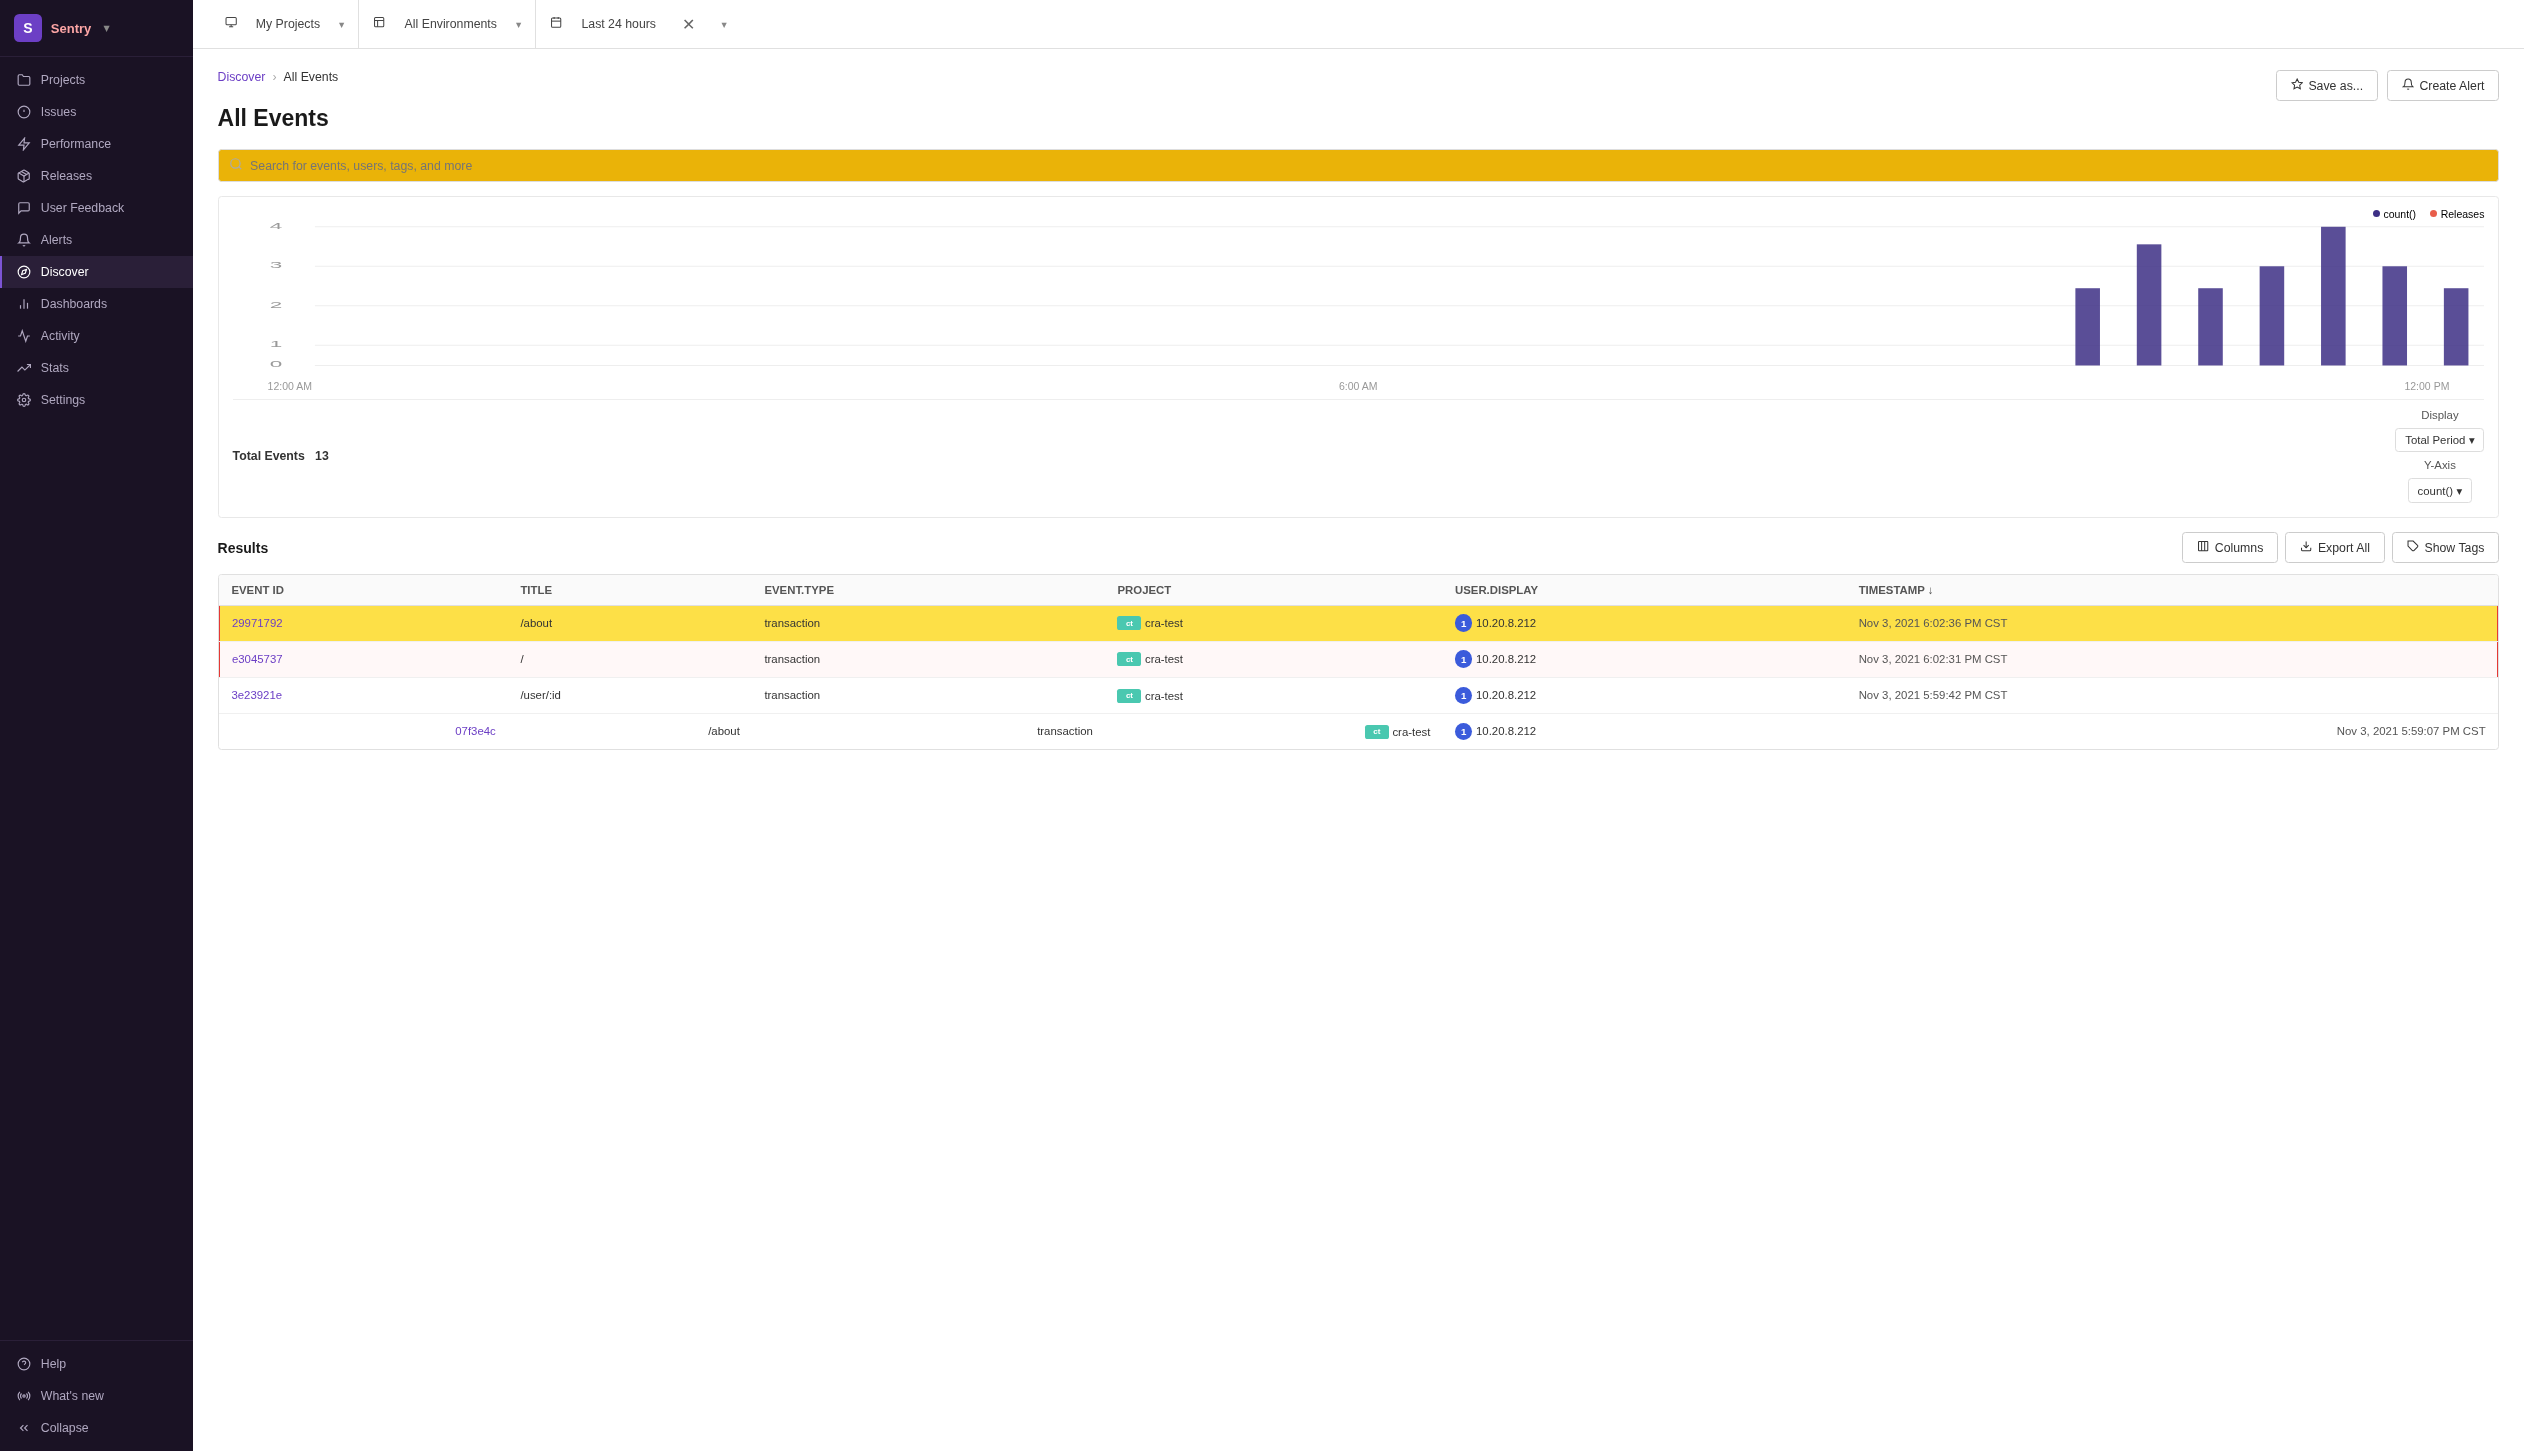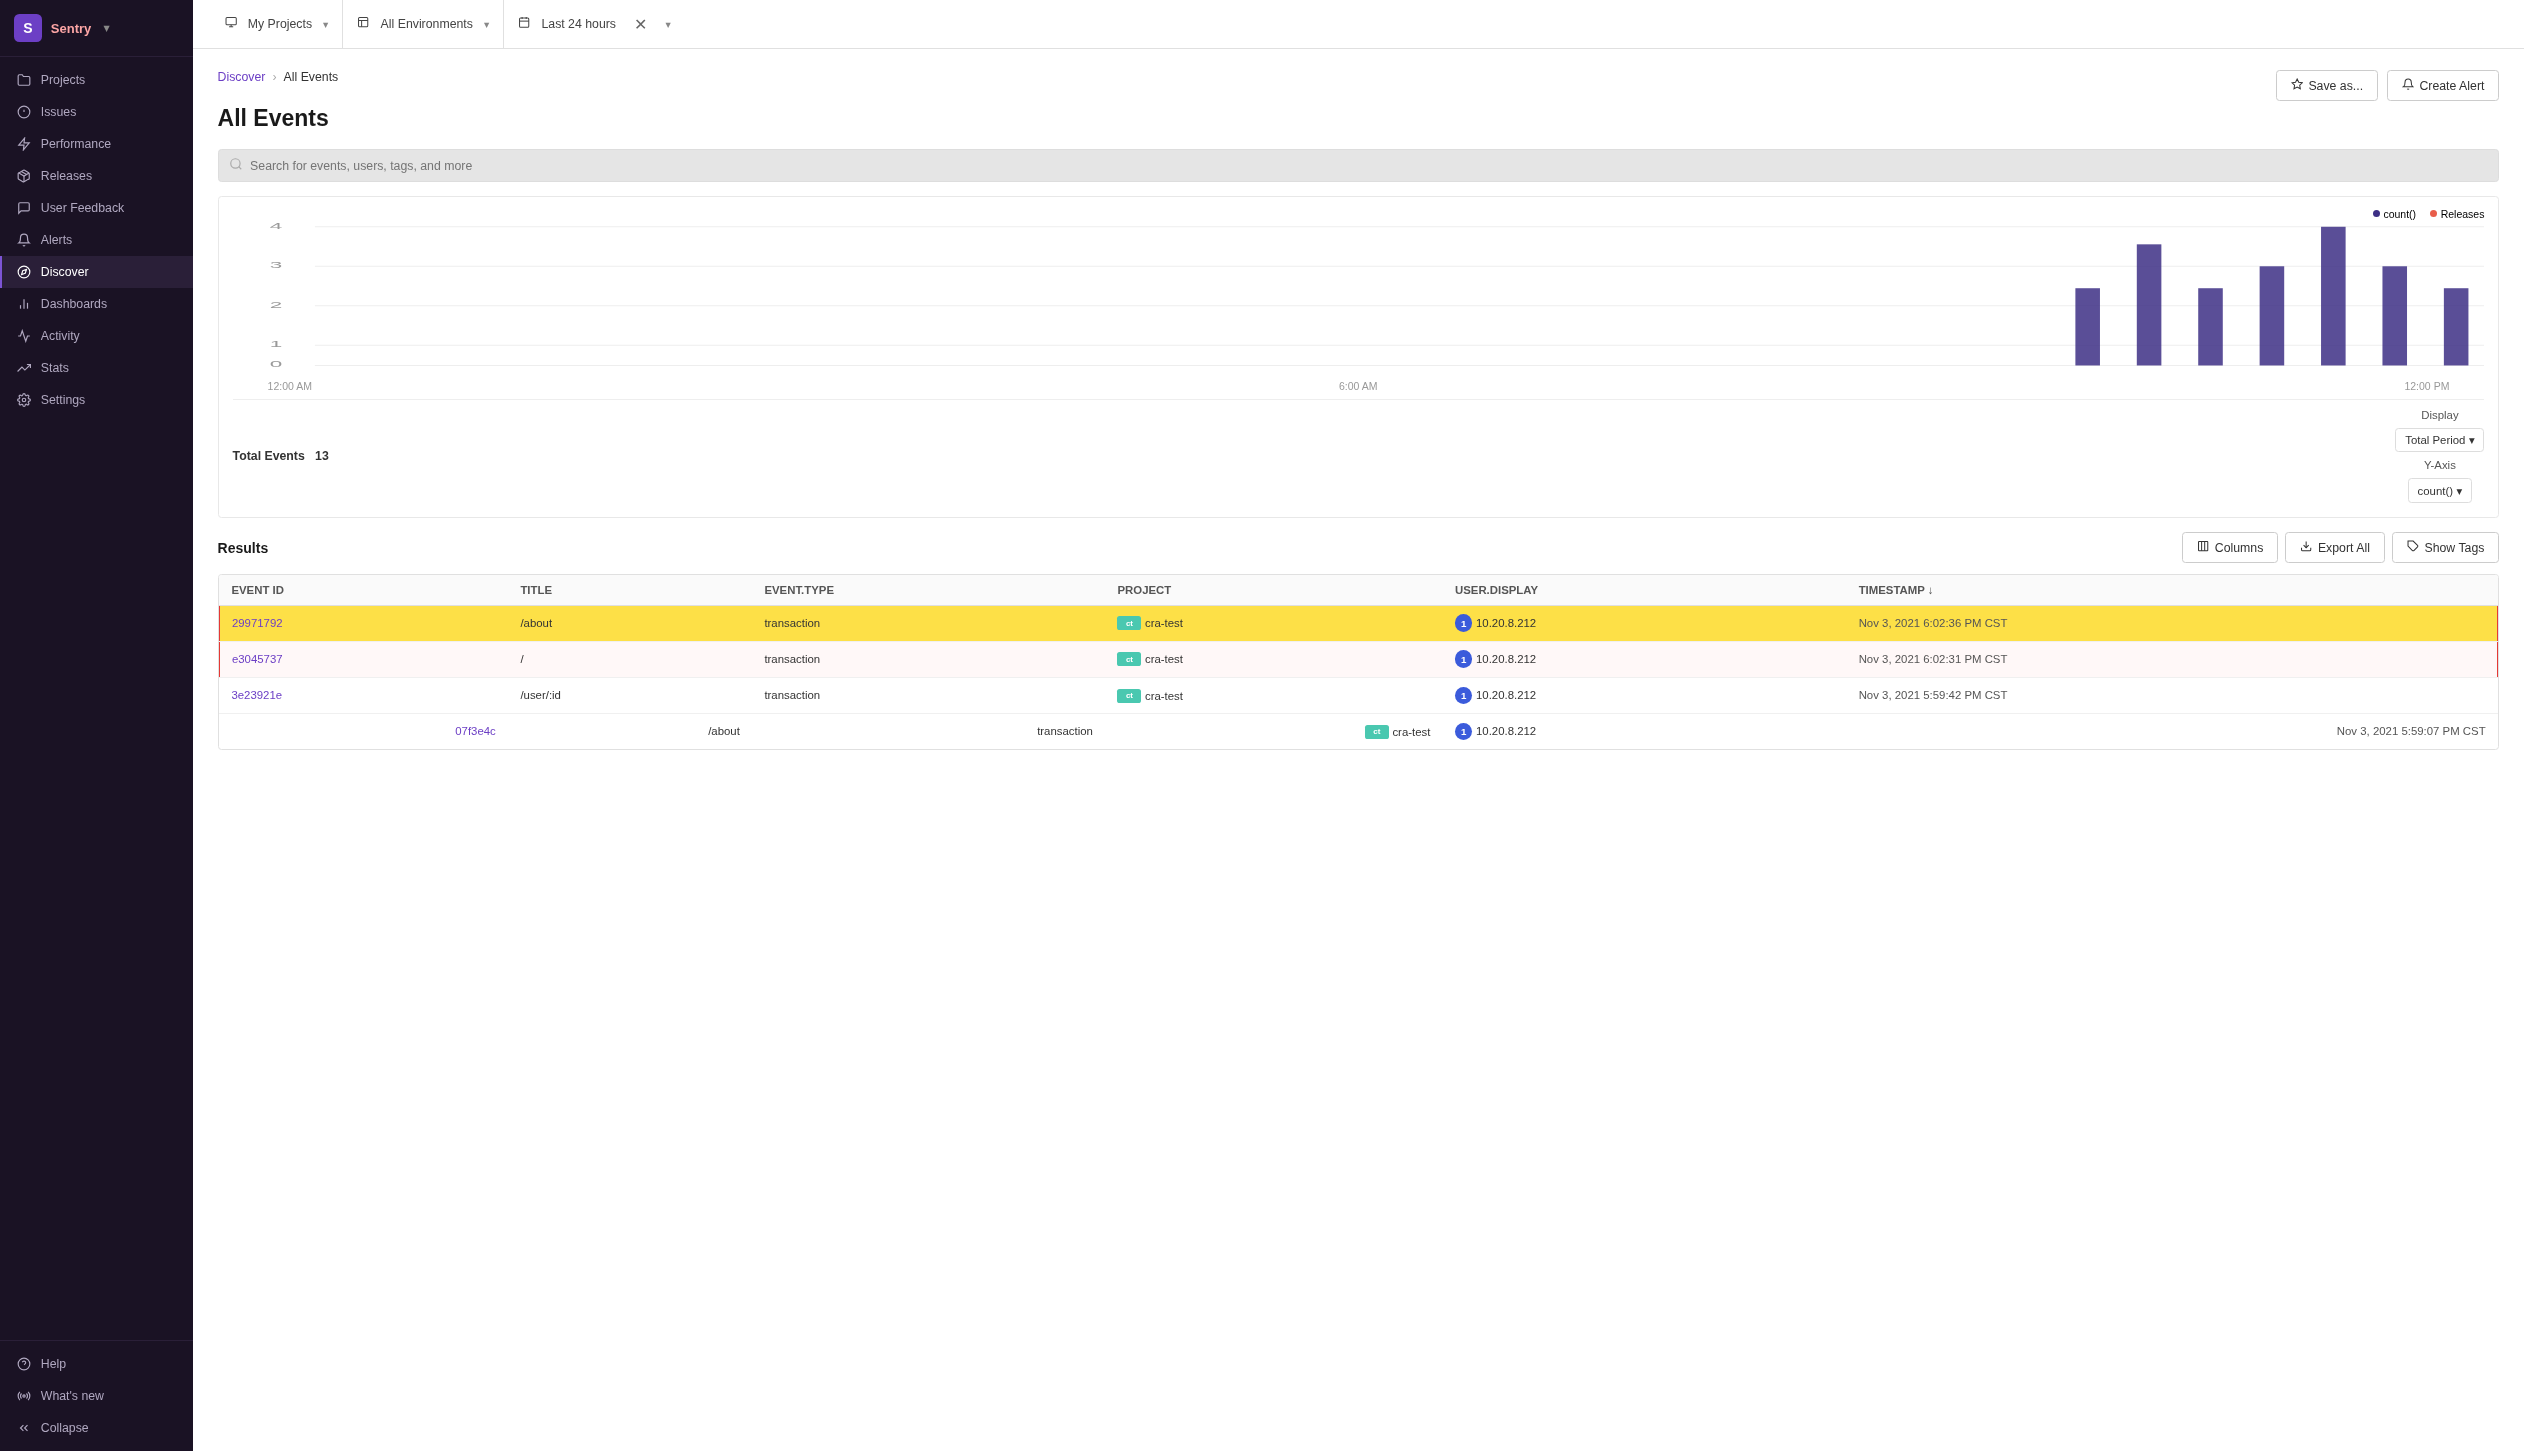--- a/index.html
+++ b/index.html
@@ -77,21 +77,21 @@
       border-bottom: 0.9px solid #e0e0e0;
       padding: 0 17.5px;
       height: 49px;
       gap: 0;
       background: #fff;
       flex-shrink: 0;
     }
     .topbar-item {
       display: flex;
       align-items: center;
-      gap: 11px;
+      gap: 19px;
       padding: 0 14px;
       height: 100%;
       cursor: pointer;
       color: #444;
       border-right: 0.9px solid #e0e0e0;
       font-size: 12.3px;
     }
     .topbar-item:last-child { border-right: none; }
     .topbar-item .caret { color: #888; font-size: 10.5px; }
     .topbar-close { margin-left: auto; cursor: pointer; color: #666; font-size: 16px; padding: 0 7px; }
@@ -136,21 +136,21 @@
     .btn-outline { border: 0.9px solid #ccc; }
 
     
     .search-bar {
       display: flex;
       align-items: center;
       border: 0.9px solid #ddd;
       border-radius: 3.5px;
       padding: 7px 10.5px;
       margin-bottom: 14px;
-      background: #e5e5e5;
+      background: #eab308;
     }
     .search-bar input {
       border: none;
       outline: none;
       flex: 1;
       font-size: 12.3px;
       color: #333;
       background: transparent;
       margin-left: 7px;
     }

